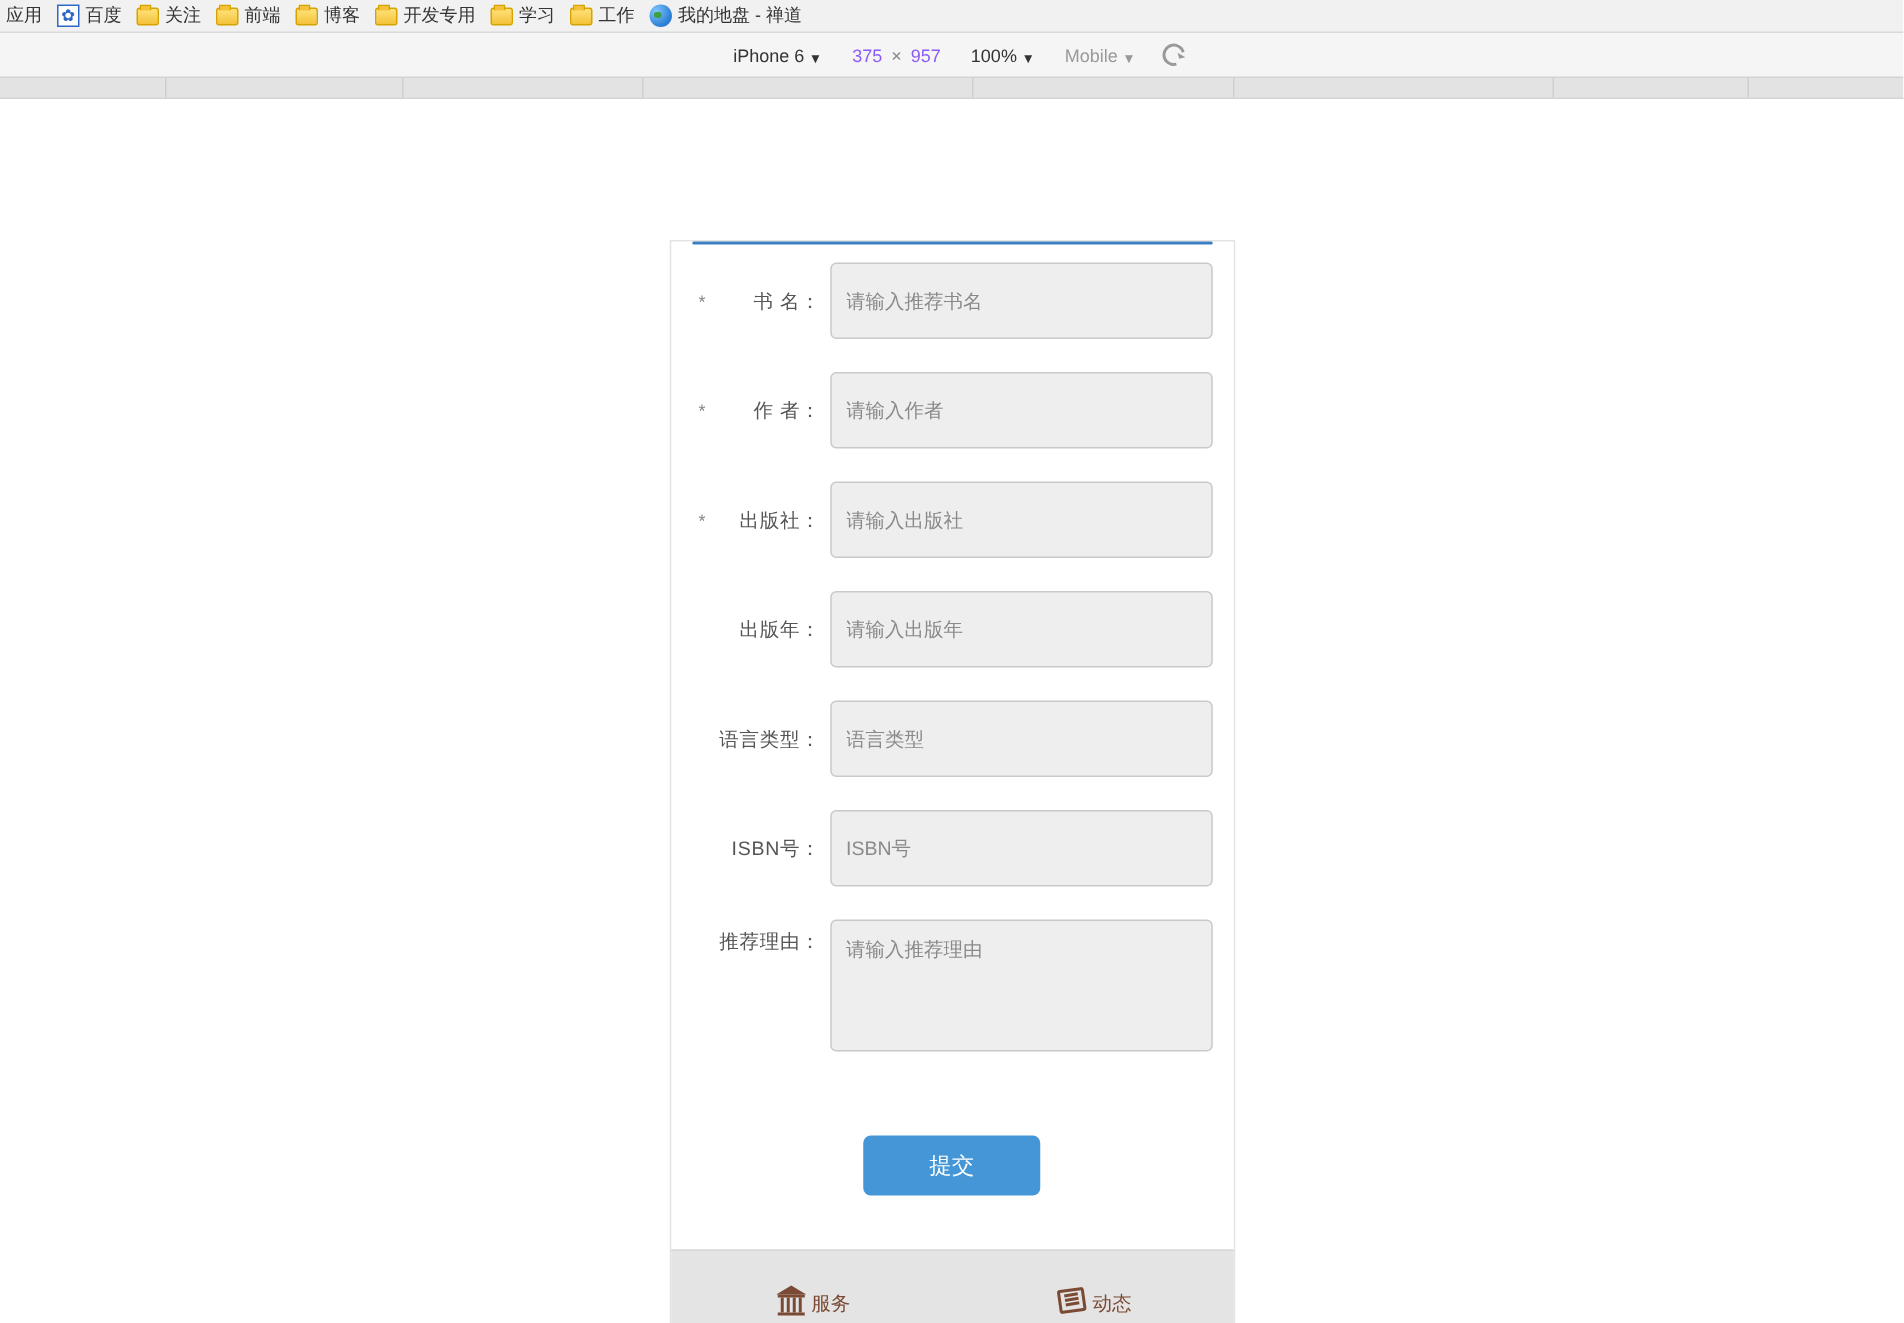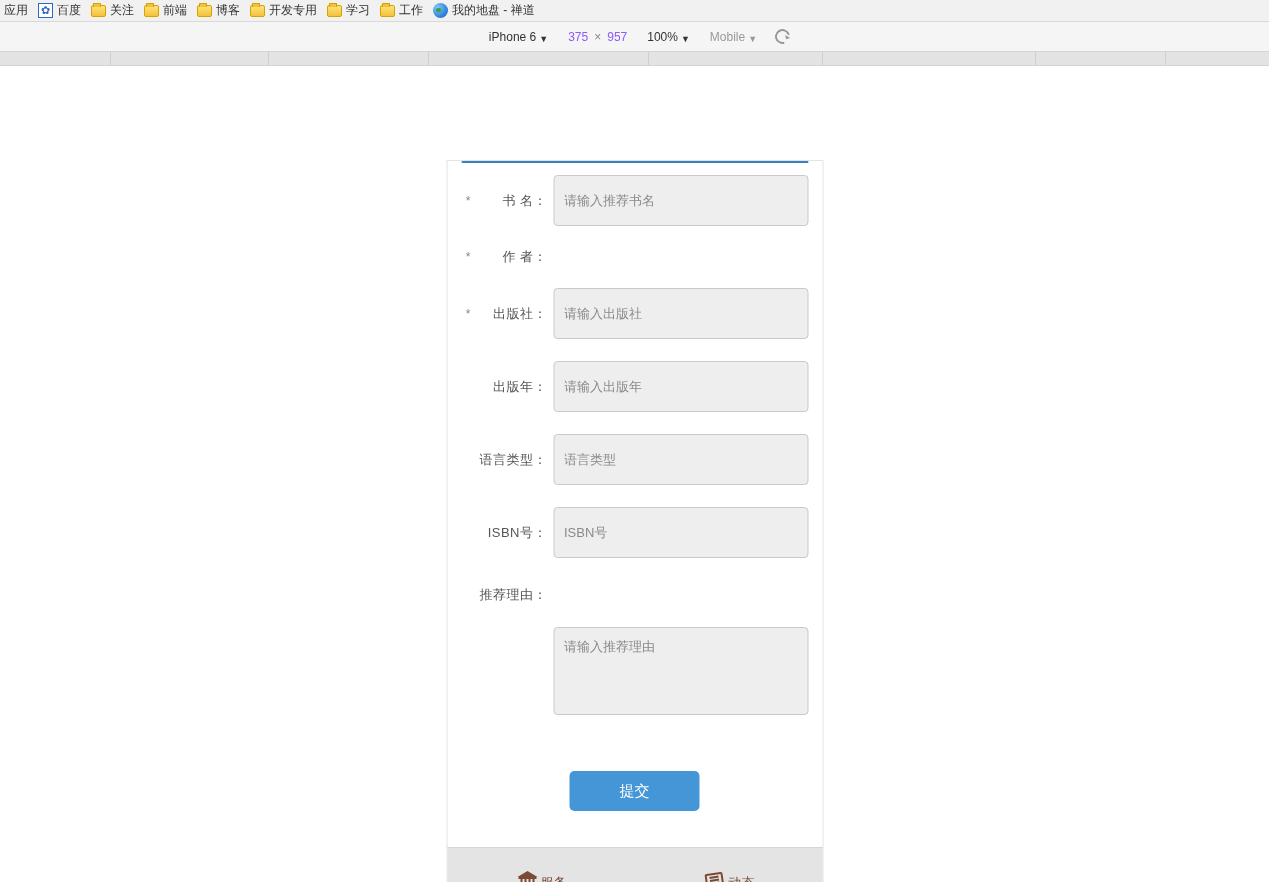--- a/index.html
+++ b/index.html
@@ -134,29 +134,28 @@
   .row-textarea {
     flex:1;
     height:88px;
     border:1px solid #c9c9c9;
     border-radius:4px;
     background:#eeeeee;
     padding:10px;
     font-size:13px;
     color:#333;
     resize:none;
-    margin-top:47px;
   }
   .row-textarea::placeholder { color:#8a8a8a; }
   .reason-row .row-label { align-self:flex-start; padding-top:6px; }
   .reason-row { align-items:flex-start; }
 
   .submit-wrap { display:flex; justify-content:center; padding:34px 0 30px 0; }
   .submit-btn {
-    width:130px; height:40px;
+    width:118px; height:40px;
     background:#4496d7;
     border:none;
     border-radius:5px;
     color:#fff;
     font-size:15px;
     cursor:pointer;
   }
 
   
   .bottom-nav {
@@ -257,20 +256,21 @@
 
       <div class="form-row">
         <span class="row-star">*</span>
         <span class="row-label">书 名：</span>
         <input class="row-input" placeholder="请输入推荐书名" style="">
       </div>
 
       <div class="form-row">
         <span class="row-star">*</span>
         <span class="row-label">作 者：</span>
+        <input class="row-input" placeholder="请输入作者" style="">
       </div>
 
       <div class="form-row">
         <span class="row-star">*</span>
         <span class="row-label">出版社：</span>
         <input class="row-input" placeholder="请输入出版社" style="">
       </div>
 
       <div class="form-row">
         <span class="row-star"></span>

